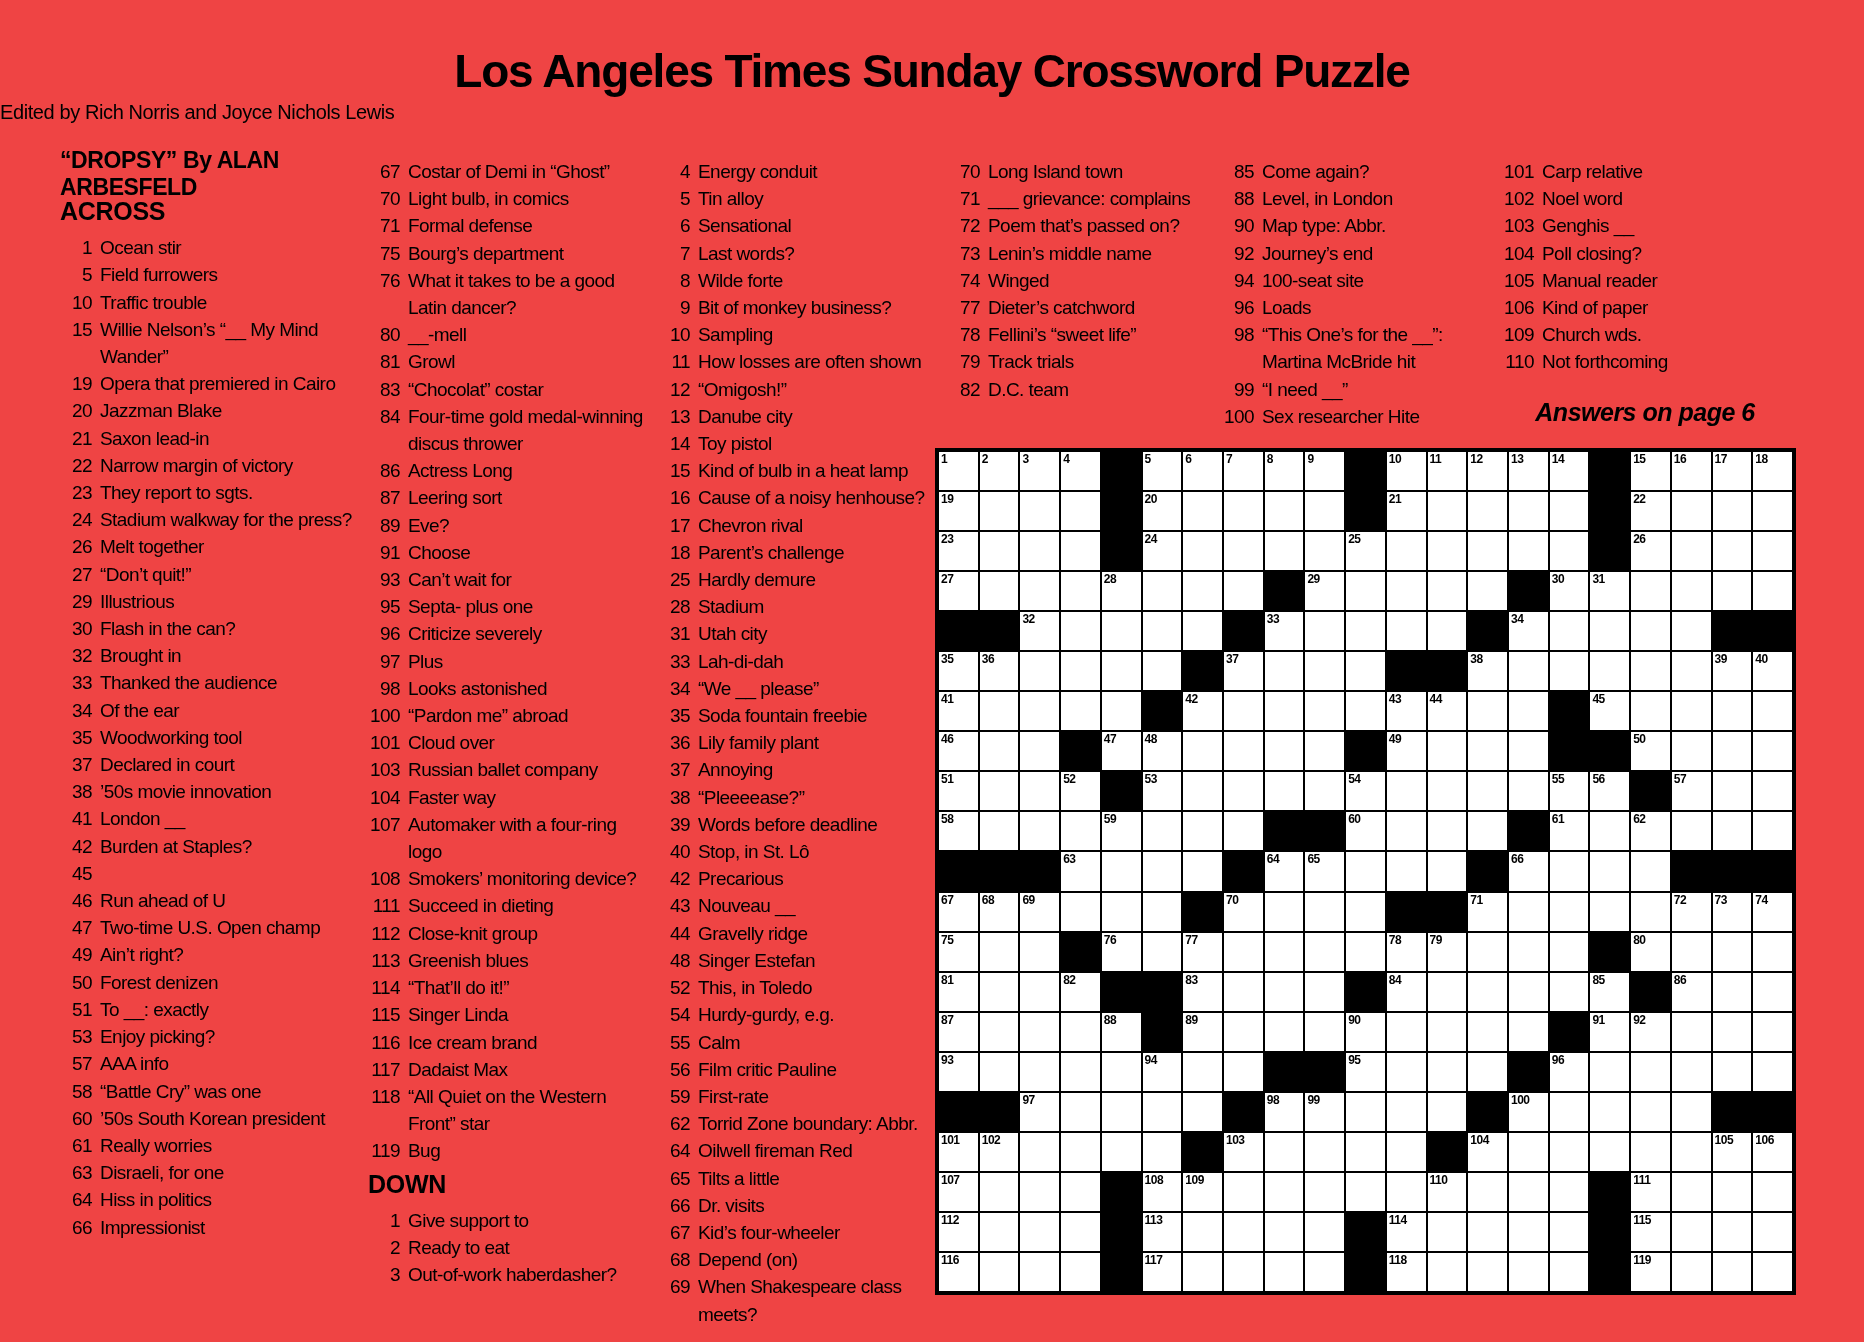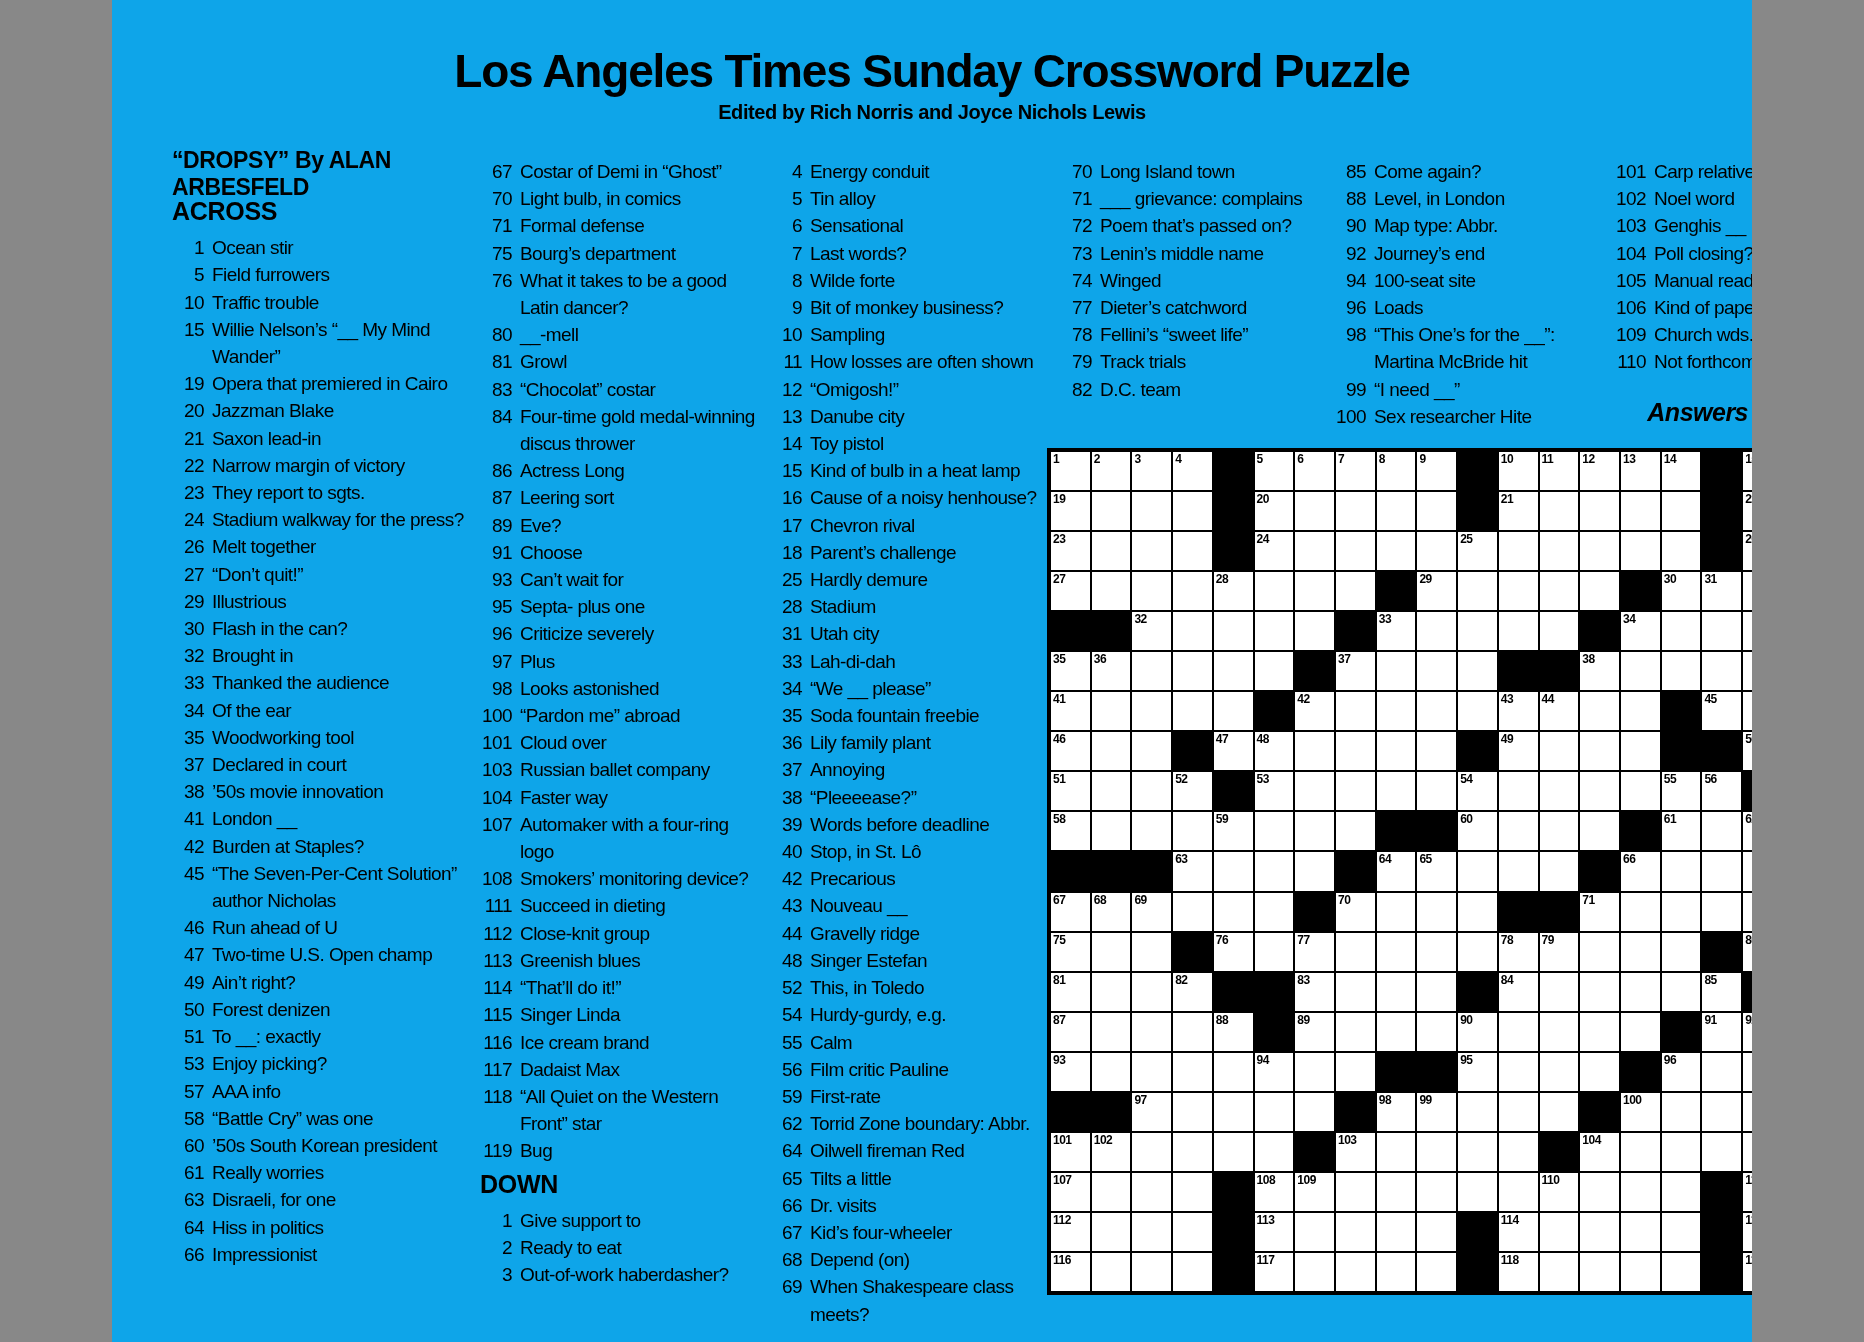--- a/index.html
+++ b/index.html
@@ -1,27 +1,27 @@
 <!DOCTYPE html>
 <html><head>
 <meta charset="utf-8">
 <style>
   html,body { margin:0; padding:0; background:#888; }
   .page {
-    position:relative; width:1640px; height:1342px; background:#0ea5e9;
+    position:relative; width:1864px; height:1342px; background:#ef4444;
     font-family:"Liberation Sans", sans-serif; color:#000; overflow:hidden;
     margin:0 auto;
   }
   .title {
     position:absolute; top:44px; left:0; width:100%; text-align:center;
     font-size:46px; font-weight:700; letter-spacing:-1.2px;
   }
   .subtitle {
-    position:absolute; top:101px; left:0; width:100%; text-align:center;
-    font-size:20px; letter-spacing:-0.4px;font-weight:bold;
+    position:absolute; top:101px; left:0; width:100%; 
+    font-size:20px; letter-spacing:-0.4px;
   }
   .byline {
     position:absolute; left:60px; top:147px; width:300px;
     font-size:23px; font-weight:700; letter-spacing:-0.4px;
   }
   .col {
     position:absolute; font-size:19px; line-height:27.2px; letter-spacing:-0.55px;
   }
   .sec-header { font-weight:700; font-size:25px; margin:0 0 9px 0; letter-spacing:-0.3px; }
   .sec-header.gap { margin-top:6px; }
@@ -137,21 +137,20 @@
       <div class="clue">
         <span class="num">41</span>
         <span class="txt">London __</span>
       </div>
       <div class="clue">
         <span class="num">42</span>
         <span class="txt">Burden at Staples?</span>
       </div>
       <div class="clue">
         <span class="num">45</span>
-        <span class="txt">“The Seven-Per-Cent Solution” author Nicholas</span>
       </div>
       <div class="clue">
         <span class="num">46</span>
         <span class="txt">Run ahead of U</span>
       </div>
       <div class="clue">
         <span class="num">47</span>
         <span class="txt">Two-time U.S. Open champ</span>
       </div>
       <div class="clue">

